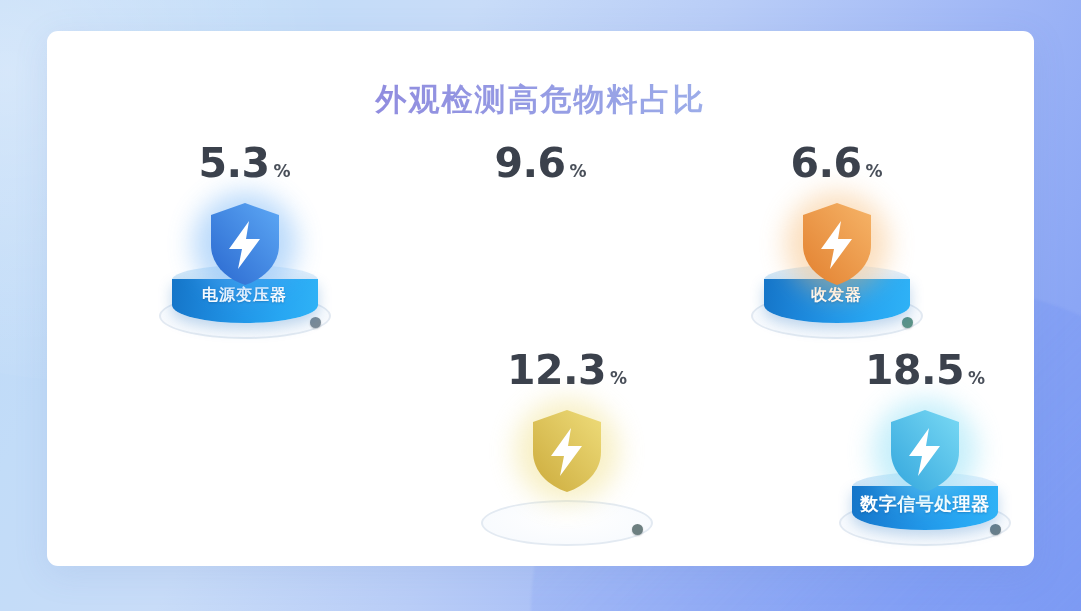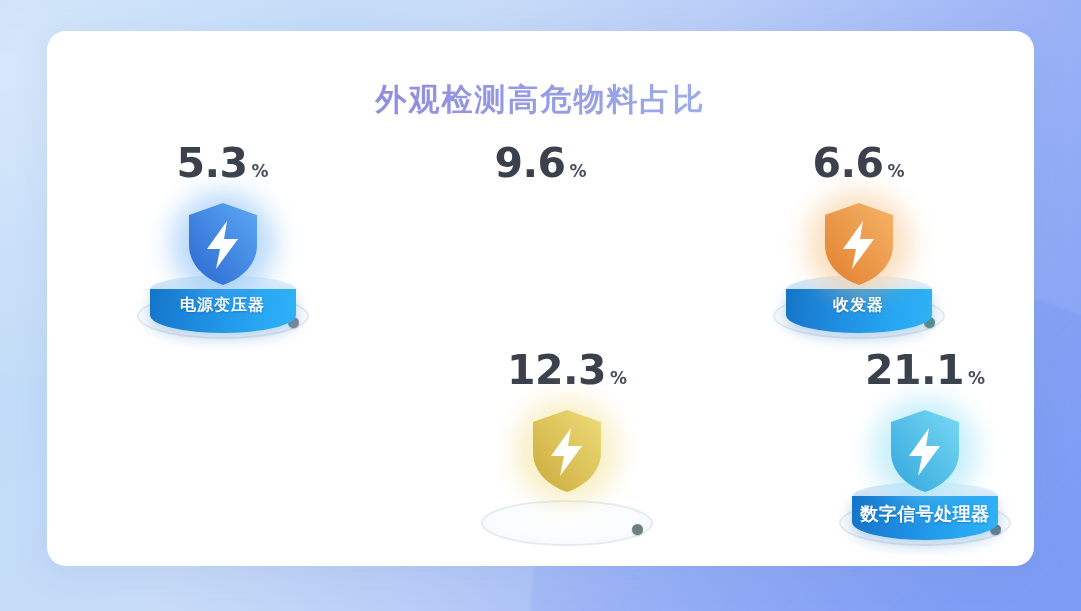--- a/index.html
+++ b/index.html
@@ -41,21 +41,21 @@
     background:radial-gradient(circle at 40% 45%, rgba(255,255,255,.38) 0%, rgba(255,255,255,0) 68%);
     pointer-events:none;
   }
 
   
   .card {
     position:absolute;
     left:47px; top:31px;
     width:987px; height:535px;
     background:#ffffff;
-    border-radius:19px;
+    border-radius:11px;
     box-shadow:0 8px 34px rgba(90,120,190,.13);
   }
 
   
   .title {
     position:absolute;
     top:48px; left:0; right:0;
     text-align:center;
     font-size:31px;
     font-weight:700;
@@ -67,21 +67,21 @@
     -webkit-text-fill-color:transparent;
     font-family:"Liberation Sans","DejaVu Sans",sans-serif;
   }
 
   
   .rows { position:absolute; top:112px; left:0; right:0; }
   .row {
     display:flex;
     justify-content:center;
   }
-  .row-1 { gap:100px; }
+  .row-1 { gap:78px; }
   .row-2 { gap:140px; margin-top:-8px;justify-content:flex-end; }
 
   .item {
     position:relative;
     width:218px; height:215px;
     display:flex;
     flex-direction:column;
     align-items:center;
   }
 
@@ -132,21 +132,21 @@
     right:8px; bottom:9px;
     width:11px; height:11px;
     border-radius:50%;
     box-shadow:0 1px 2px rgba(0,0,0,.2);
   }
 
   
   .cyl {
     position:absolute;
     left:50%; transform:translateX(-50%);
-    bottom:14px;
+    bottom:24px;
     width:146px; height:62px;
   }
   .cyl-side {
     position:absolute;
     left:0; top:14px;
     width:146px; height:44px;
     background:linear-gradient(95deg,#1575c8 0%,#1b84d8 22%,#2197e8 50%,#27a6f2 74%,#2fb2f6 100%);
     border-radius:0 0 73px 73px / 0 0 18px 18px;
     box-shadow:0 6px 14px rgba(30,110,190,.28);
   }
@@ -297,21 +297,21 @@
                 </defs>
                 <path d="M38 2 L72 14 V44 C72 64 56 78 38 84 C20 78 4 64 4 44 V14 Z" fill="url(#sg3)"></path>
                 <path d="M42 20 L22 48 H35 L31 68 L53 38 H39 Z" fill="#ffffff"></path>
               </svg>
             </div>
           </div>
         </div>
 
         <div class="item">
           <div class="pct">
-            <span class="pct-num">21.1</span>
+            <span class="pct-num">18.5</span>
             <span class="pct-sym">%</span>
           </div>
           <div class="podium">
             <div class="ring">
               <span class="ring-dot" style="background:#6b7f8a"></span>
             </div>
             <div class="cyl">
               <div class="cyl-top"></div>
               <div class="cyl-side"></div>
               <div class="cyl-label small">数字信号处理器</div>

